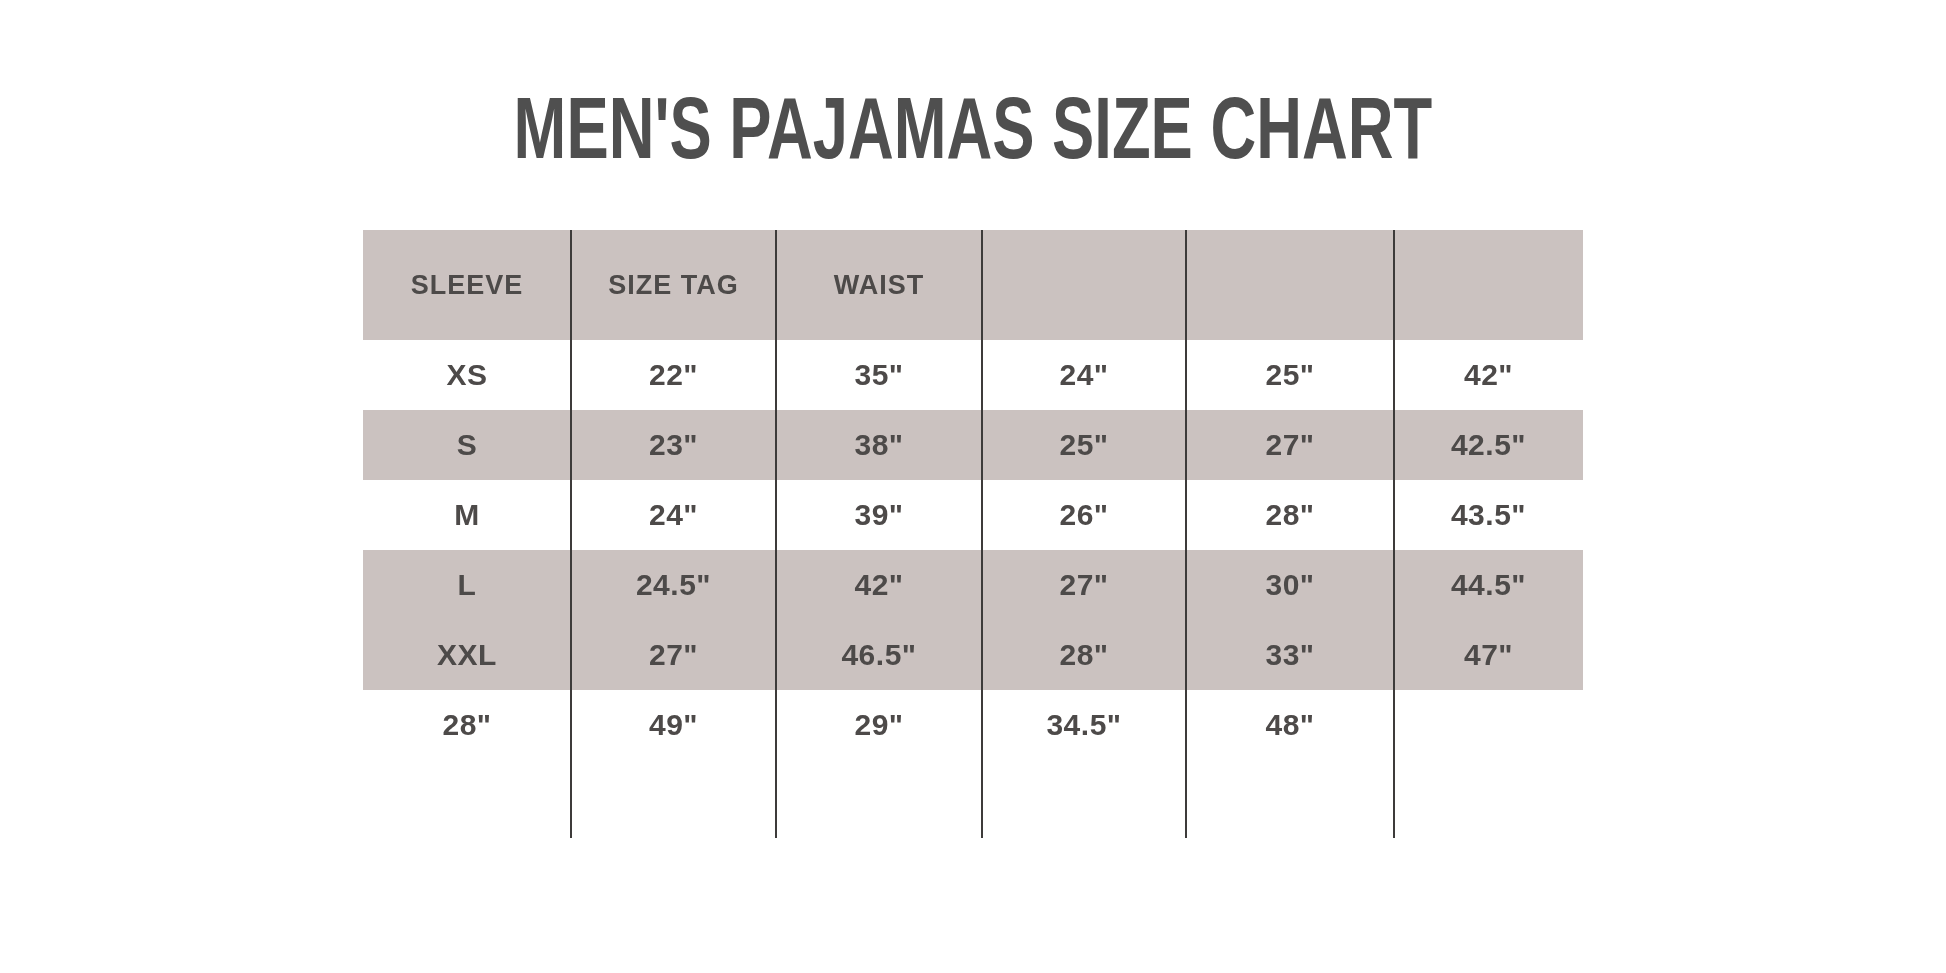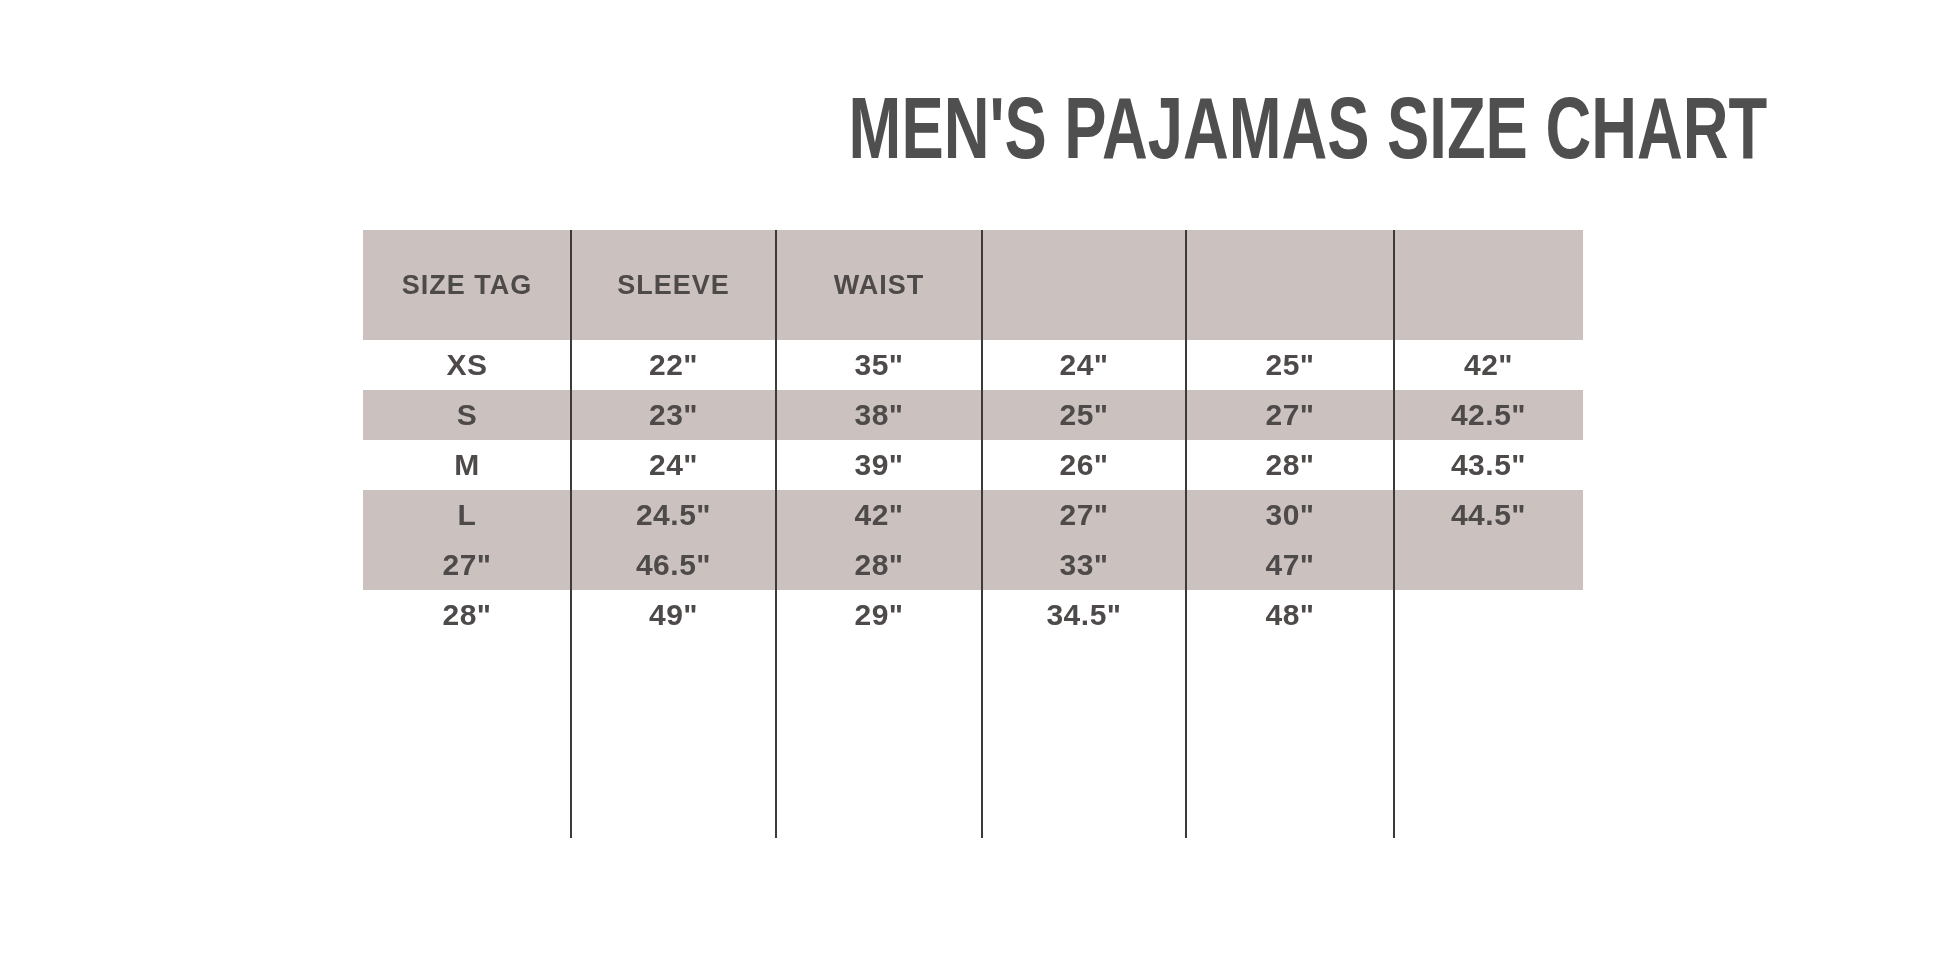--- a/index.html
+++ b/index.html
@@ -16,21 +16,21 @@
     height: 973px;
     position: relative;
     overflow: hidden;
     font-family: "Liberation Sans", sans-serif;
   }
   .page-title {
     position: absolute;
     top: 84px;
     left: 0;
     right: 0;
-    text-align: right;
+    text-align: center;
     color: var(--title);
     font-size: 88px;
     font-weight: bold;
     line-height: 1;
     white-space: nowrap;
   }
   .page-title .condense {
     display: inline-block;
     transform: scaleX(0.72);
     transform-origin: 50% 50%;
@@ -40,21 +40,21 @@
     position: absolute;
     left: 363px;
     top: 230px;
     width: 1220px;
   }
   .trow {
     display: grid;
     grid-template-columns: 208px 205px 206px 204px 208px 189px;
   }
   .trow.header { height: 110px; background: var(--stripe); }
-  .trow.data { height: 50px; background: transparent; }
+  .trow.data { height: 70px; background: transparent; }
   .trow.data.striped { background: var(--stripe); }
   .tcell {
     display: flex;
     align-items: center;
     justify-content: center;
     color: var(--text);
     font-weight: bold;
     white-space: nowrap;
   }
   .trow.header .tcell {
@@ -79,22 +79,22 @@
   .vline.v4 { left: 1030px; }
 </style>
 </head>
 <body>
 
 <h1 class="page-title"><span class="condense">MEN'S PAJAMAS SIZE CHART</span></h1>
 
 <div class="size-table">
 
   <div class="trow header">
+    <div class="tcell">SLEEVE</div>
     <div class="tcell">SIZE TAG</div>
-    <div class="tcell">SLEEVE</div>
     <div class="tcell">WAIST</div>
   </div>
 
   <div class="trow data">
     <div class="tcell">XS</div>
     <div class="tcell">22"</div>
     <div class="tcell">35"</div>
     <div class="tcell">24"</div>
     <div class="tcell">25"</div>
     <div class="tcell">42"</div>
@@ -122,20 +122,21 @@
     <div class="tcell">L</div>
     <div class="tcell">24.5"</div>
     <div class="tcell">42"</div>
     <div class="tcell">27"</div>
     <div class="tcell">30"</div>
     <div class="tcell">44.5"</div>
   </div>
 
 
   <div class="trow data striped">
+    <div class="tcell">XXL</div>
     <div class="tcell">27"</div>
     <div class="tcell">46.5"</div>
     <div class="tcell">28"</div>
     <div class="tcell">33"</div>
     <div class="tcell">47"</div>
   </div>
 
   <div class="trow data">
     <div class="tcell">28"</div>
     <div class="tcell">49"</div>

